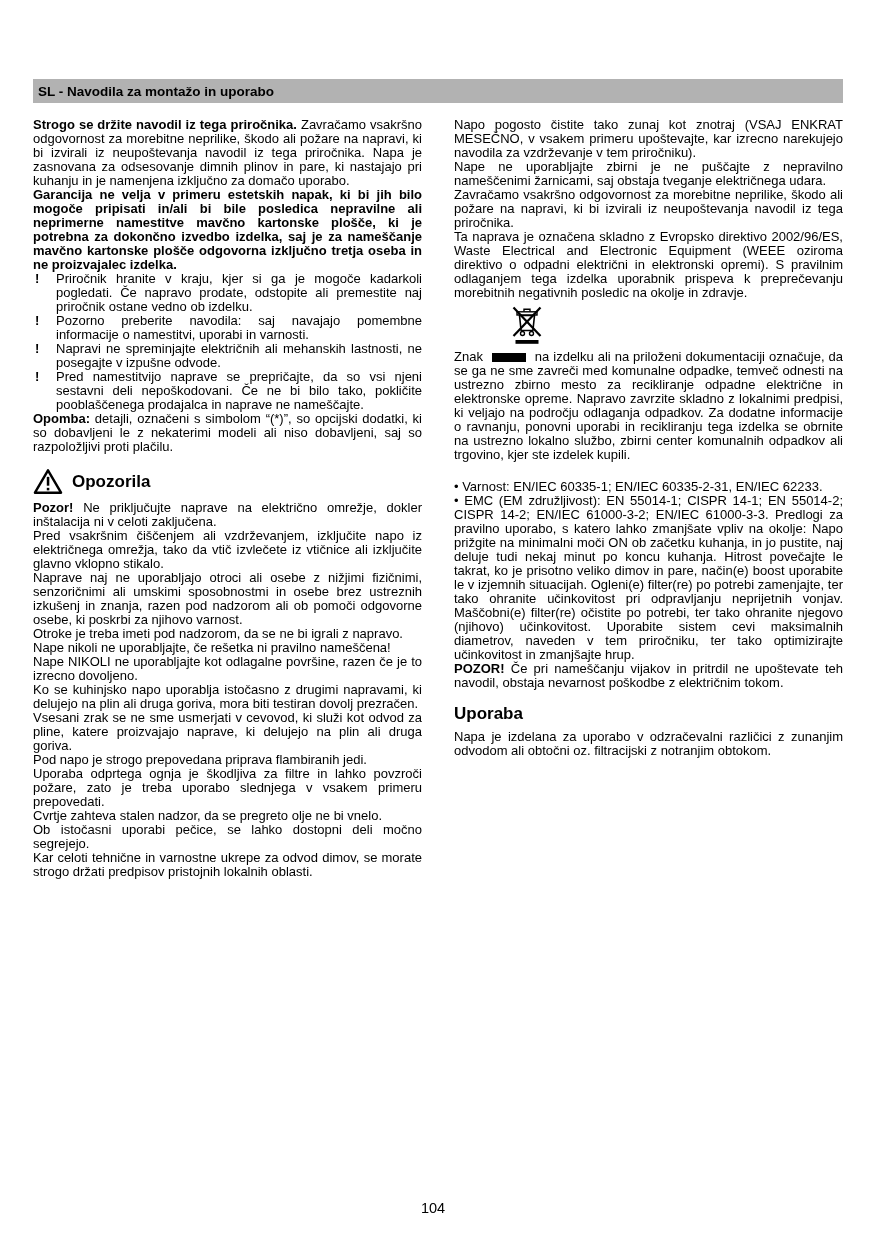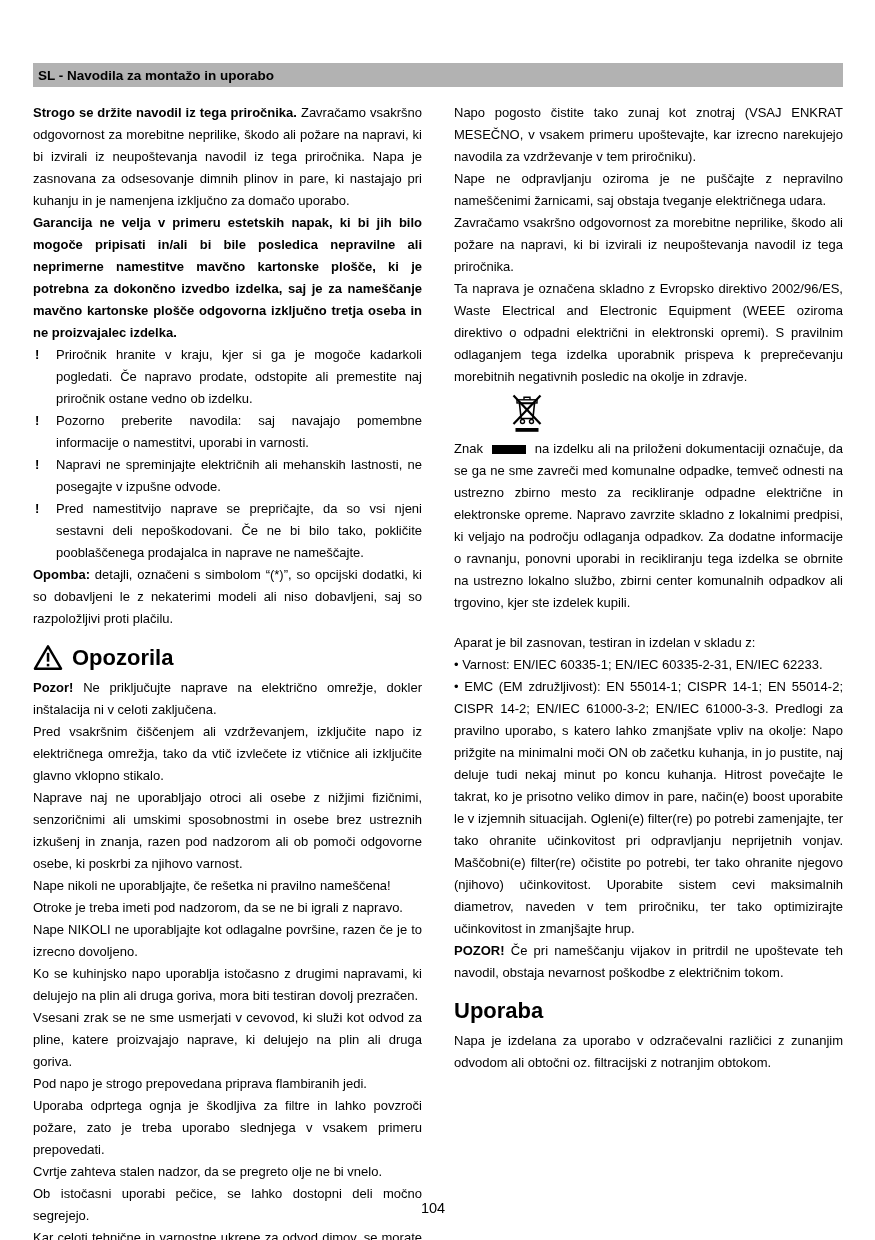--- a/index.html
+++ b/index.html
@@ -6,44 +6,44 @@
   html, body { background: #ffffff; }
   body {
     width: 875px; height: 1240px;
     font-family: "Liberation Sans", sans-serif;
     color: #000;
     overflow: hidden;
   }
   .page {
     position: relative;
     width: 875px; height: 1240px;
-    padding: 63px 32px 0 33px;
+    padding: 79px 32px 0 33px;
   }
   .header-bar {
     background: #b2b2b2;
     height: 24px;
     display: flex; align-items: center;
     padding-left: 5px;
     font-weight: bold;
     font-size: 13.5px;
     margin-bottom: 15px;
   }
   .columns { display: flex; gap: 32px; }
   .col { flex: 1 1 0; min-width: 0; }
   .para {
     font-size: 13px;
-    line-height: 22px;
+    line-height: 14px;
     text-align: justify;
   }
   .para .b { font-weight: bold; }
   .para.bullet { padding-left: 23px; position: relative; }
   .para.bullet .marker { position: absolute; left: 2px; font-weight: bold; }
   .section-heading {
     display: flex; align-items: center; gap: 9px;
-    font-size: 22px; font-weight: bold;
+    font-size: 17px; font-weight: bold;
     margin: 14px 0 6px 0;
   }
   .section-heading .icon { display: inline-flex; }
   .icon-block { margin: 5px 0 3px 56px; height: 42px; }
   .spacer { height: 18px; }
   .inline-mark {
     display: inline-block;
     width: 34px; height: 9px;
     background: #000;
     vertical-align: -1px;
@@ -77,49 +77,48 @@
               <path d="M16 2.5 L30 26.5 L2 26.5 Z" fill="none" stroke="#000" stroke-width="2.6" stroke-linejoin="round"></path>
               <rect x="14.7" y="9.5" width="2.7" height="9.5" fill="#000"></rect>
               <rect x="14.7" y="21.3" width="2.7" height="2.7" fill="#000"></rect>
             </svg>
           </span>
           <span>Opozorila</span>
         </h2>
         <p class="para"><span class="b">Pozor!</span><span> Ne priključujte naprave na električno omrežje, dokler inštalacija ni v celoti zaključena.</span></p>
         <p class="para"><span>Pred vsakršnim čiščenjem ali vzdrževanjem, izključite napo iz električnega omrežja, tako da vtič izvlečete iz vtičnice ali izključite glavno vklopno stikalo.</span></p>
         <p class="para"><span>Naprave naj ne uporabljajo otroci ali osebe z nižjimi fizičnimi, senzoričnimi ali umskimi sposobnostmi in osebe brez ustreznih izkušenj in znanja, razen pod nadzorom ali ob pomoči odgovorne osebe, ki poskrbi za njihovo varnost.</span></p>
+        <p class="para"><span>Otroke je treba imeti pod nadzorom, da se ne bi igrali z napravo.</span></p>
         <p class="para"><span>Nape nikoli ne uporabljajte, če rešetka ni pravilno nameščena!</span></p>
-        <p class="para"><span>Otroke je treba imeti pod nadzorom, da se ne bi igrali z napravo.</span></p>
         <p class="para"><span>Nape NIKOLI ne uporabljajte kot odlagalne površine, razen če je to izrecno dovoljeno.</span></p>
         <p class="para"><span>Ko se kuhinjsko napo uporablja istočasno z drugimi napravami, ki delujejo na plin ali druga goriva, mora biti testiran dovolj prezračen.</span></p>
         <p class="para"><span>Vsesani zrak se ne sme usmerjati v cevovod, ki služi kot odvod za pline, katere proizvajajo naprave, ki delujejo na plin ali druga goriva.</span></p>
         <p class="para"><span>Pod napo je strogo prepovedana priprava flambiranih jedi.</span></p>
         <p class="para"><span>Uporaba odprtega ognja je škodljiva za filtre in lahko povzroči požare, zato je treba uporabo slednjega v vsakem primeru prepovedati.</span></p>
         <p class="para"><span>Cvrtje zahteva stalen nadzor, da se pregreto olje ne bi vnelo.</span></p>
         <p class="para"><span>Ob istočasni uporabi pečice, se lahko dostopni deli močno segrejejo.</span></p>
         <p class="para"><span>Kar celoti tehnične in varnostne ukrepe za odvod dimov, se morate strogo držati predpisov pristojnih lokalnih oblasti.</span></p>
       </div>
     <div class="col">
         <p class="para"><span>Napo pogosto čistite tako zunaj kot znotraj (VSAJ ENKRAT MESEČNO, v vsakem primeru upoštevajte, kar izrecno narekujejo navodila za vzdrževanje v tem priročniku).</span></p>
-        <p class="para"><span>Nape ne odpravljanju oziroma je ne puščajte z nepravilno nameščenimi žarnicami, saj obstaja tveganje električnega udara.</span></p>
+        <p class="para"><span>Nape ne uporabljajte zbirni je ne puščajte z nepravilno nameščenimi žarnicami, saj obstaja tveganje električnega udara.</span></p>
         <p class="para"><span>Zavračamo vsakršno odgovornost za morebitne neprilike, škodo ali požare na napravi, ki bi izvirali iz neupoštevanja navodil iz tega priročnika.</span></p>
         <p class="para"><span>Ta naprava je označena skladno z Evropsko direktivo 2002/96/ES, Waste Electrical and Electronic Equipment (WEEE oziroma direktivo o odpadni električni in elektronski opremi). S pravilnim odlaganjem tega izdelka uporabnik prispeva k preprečevanju morebitnih negativnih posledic na okolje in zdravje.</span></p>
         <div class="icon-block"><span class="icon"><svg width="34" height="42" viewBox="0 0 34 42">
               <path d="M9.5 10.5 h15 l-1.6 15 h-11.8 Z" fill="none" stroke="#000" stroke-width="1.6"></path>
               <rect x="7" y="6.8" width="20" height="3.2" fill="none" stroke="#000" stroke-width="1.4"></rect>
               <path d="M14 6.5 v-2.3 h6 v2.3" fill="none" stroke="#000" stroke-width="1.4"></path>
               <circle cx="12.5" cy="28.5" r="2" fill="none" stroke="#000" stroke-width="1.4"></circle>
               <circle cx="21.5" cy="28.5" r="2" fill="none" stroke="#000" stroke-width="1.4"></circle>
               <line x1="3.5" y1="2.5" x2="30.5" y2="31" stroke="#000" stroke-width="2.2"></line>
               <line x1="30.5" y1="2.5" x2="3.5" y2="31" stroke="#000" stroke-width="2.2"></line>
               <rect x="5.5" y="35" width="23" height="3.8" fill="#000"></rect>
             </svg></span></div>
         <p class="para"><span>Znak </span><span class="icon"><span class="inline-mark"></span></span><span> na izdelku ali na priloženi dokumentaciji označuje, da se ga ne sme zavreči med komunalne odpadke, temveč odnesti na ustrezno zbirno mesto za recikliranje odpadne električne in elektronske opreme. Napravo zavrzite skladno z lokalnimi predpisi, ki veljajo na področju odlaganja odpadkov. Za dodatne informacije o ravnanju, ponovni uporabi in recikliranju tega izdelka se obrnite na ustrezno lokalno službo, zbirni center komunalnih odpadkov ali trgovino, kjer ste izdelek kupili.</span></p>
         <div class="spacer"></div>
-        <p class="para"><span>Aparat je bil zasnovan, testiran in izdelan v skladu z:</span></p>
         <p class="para"><span>•  Varnost: EN/IEC 60335-1; EN/IEC 60335-2-31, EN/IEC 62233.</span></p>
         <p class="para"><span>•  EMC (EM združljivost): EN 55014-1; CISPR 14-1; EN 55014-2; CISPR 14-2; EN/IEC 61000-3-2; EN/IEC 61000-3-3. Predlogi za pravilno uporabo, s katero lahko zmanjšate vpliv na okolje: Napo prižgite na minimalni moči ON ob začetku kuhanja, in jo pustite, naj deluje tudi nekaj minut po koncu kuhanja.  Hitrost povečajte le takrat, ko je prisotno veliko dimov in pare, način(e) boost uporabite le v izjemnih situacijah.  Ogleni(e) filter(re) po potrebi zamenjajte, ter tako ohranite učinkovitost pri odpravljanju neprijetnih vonjav. Maščobni(e) filter(re) očistite po potrebi, ter tako ohranite njegovo (njihovo) učinkovitost. Uporabite sistem cevi maksimalnih diametrov, naveden v tem priročniku, ter tako optimizirajte učinkovitost in zmanjšajte hrup.</span></p>
         <p class="para"><span class="b">POZOR!</span><span> Če pri nameščanju vijakov in pritrdil ne upoštevate teh navodil, obstaja nevarnost poškodbe z električnim tokom.</span></p>
         <h2 class="section-heading">
           <span>Uporaba</span>
         </h2>
         <p class="para"><span>Napa je izdelana za uporabo v odzračevalni različici z zunanjim odvodom ali obtočni oz. filtracijski z notranjim obtokom.</span></p>
       </div>
   </div>
   <div class="page-number">104</div>

